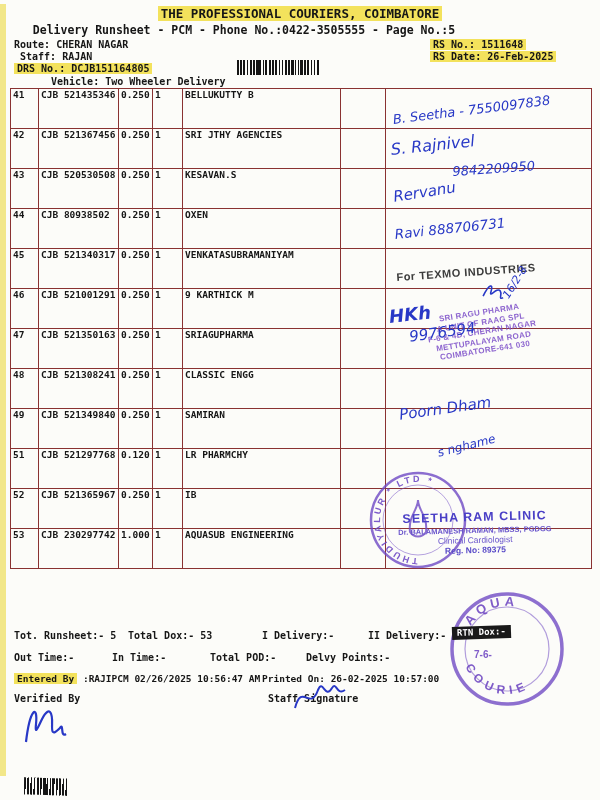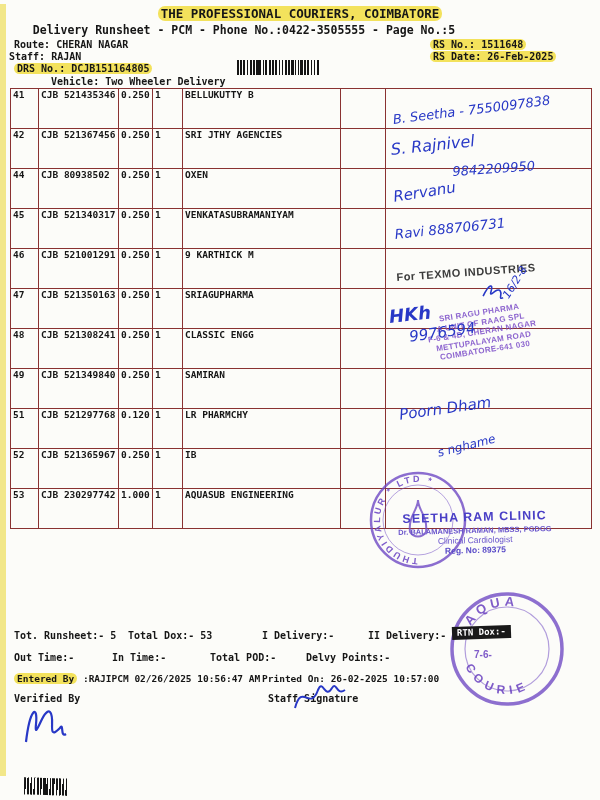--- a/index.html
+++ b/index.html
@@ -1,19 +1,19 @@
 <!DOCTYPE html>
 <html><head>
 <meta charset="utf-8">
 <style>
   html,body{margin:0;padding:0;background:#e8e8e8;}
   .page{position:relative;width:600px;height:800px;background:#fcfcf9;overflow:hidden;
         font-family:"DejaVu Sans Mono",monospace;color:#161616;}
   .abs{position:absolute;}
-  .hl{background:#f3e25c;padding:0 3px;border-radius:7px;}
+  .hl{background:#f3e25c;padding:0 3px;}
   .t10{font-size:10px;font-weight:bold;white-space:nowrap;}
   .t95{font-size:9.5px;font-weight:bold;white-space:nowrap;}
   table.grid{border-collapse:collapse;table-layout:fixed;width:582px;}
   table.grid th,table.grid td{border:1px solid #8a3232;font-weight:bold;vertical-align:top;
         padding:1px 2px;line-height:1.15;overflow:hidden;white-space:nowrap;}
   table.grid th{font-size:9px;text-align:left;height:13px;}
   table.grid td{font-size:9.5px;height:37px;}
   .hand{position:absolute;color:#2838c6;font-family:"DejaVu Sans",sans-serif;font-style:italic;
         transform-origin:left top;white-space:nowrap;}
   .printsig{position:absolute;color:#3c3c3c;font-family:"Liberation Sans",sans-serif;font-weight:bold;
@@ -33,21 +33,21 @@
 
 <div class="page">
 
   <div class="abs yellowstrip" style="left:0;top:4px;width:6px;height:772px;"></div>
 
   <div class="abs" style="left:0;top:6px;width:600px;text-align:center;font-size:12.5px;font-weight:bold;"><span class="hl">THE PROFESSIONAL COURIERS, COIMBATORE</span></div>
   <div class="abs" style="left:0;top:23px;width:488px;text-align:center;font-size:11.5px;font-weight:bold;white-space:nowrap;">Delivery Runsheet - PCM - Phone No.:0422-3505555 - Page No.:5</div>
 
   <div class="abs t10" style="left:14px;top:39px;">Route: CHERAN NAGAR</div>
   <div class="abs t10" style="left:430px;top:39px;"><span class="hl">RS No.: 1511648</span></div>
-  <div class="abs t10" style="left:9px;top:51px;">Staff: RAJAN</div>
+  <div class="abs t10" style="left:20px;top:51px;">Staff: RAJAN</div>
   <div class="abs t10" style="left:430px;top:51px;"><span class="hl">RS Date: 26-Feb-2025</span></div>
   <div class="abs t10" style="left:14px;top:63px;"><span class="hl">DRS No.: DCJB151164805</span></div>
   <div class="abs barcode" style="left:237px;top:60px;width:82px;height:15px;"></div>
   <div class="abs t10" style="left:20px;top:76px;margin-left:31px;">Vehicle: Two Wheeler Delivery</div>
 
   <table class="grid abs" style="left:10px;top:88px;">
     <colgroup>
       <col style="width:28px">
         <col style="width:80px">
         <col style="width:34px">
@@ -65,20 +65,29 @@
           <td>BELLUKUTTY B</td>
           <td></td>
           <td></td>
         </tr>
     <tr style="height:40px">
           <td>42</td>
           <td>CJB 521367456</td>
           <td>0.250</td>
           <td>1</td>
           <td>SRI JTHY AGENCIES</td>
+          <td></td>
+          <td></td>
+        </tr>
+    <tr style="height:40px">
+          <td>43</td>
+          <td>CJB 520530508</td>
+          <td>0.250</td>
+          <td>1</td>
+          <td>KESAVAN.S</td>
           <td></td>
           <td></td>
         </tr>
     <tr style="height:40px">
           <td>44</td>
           <td>CJB 80938502</td>
           <td>0.250</td>
           <td>1</td>
           <td>OXEN</td>
           <td></td>

